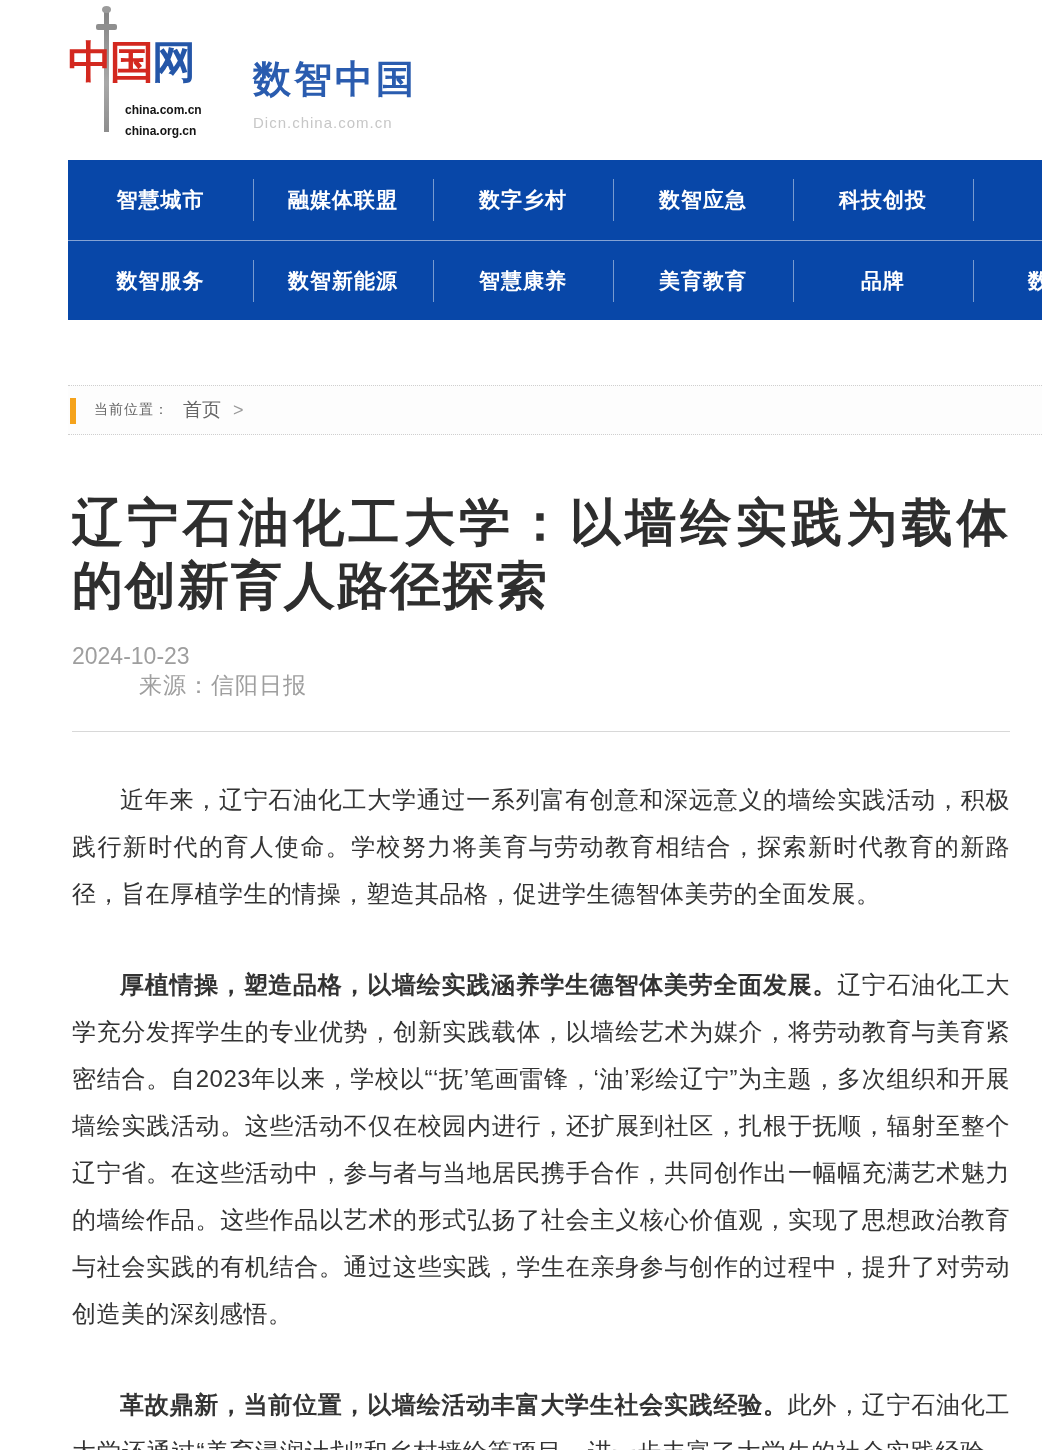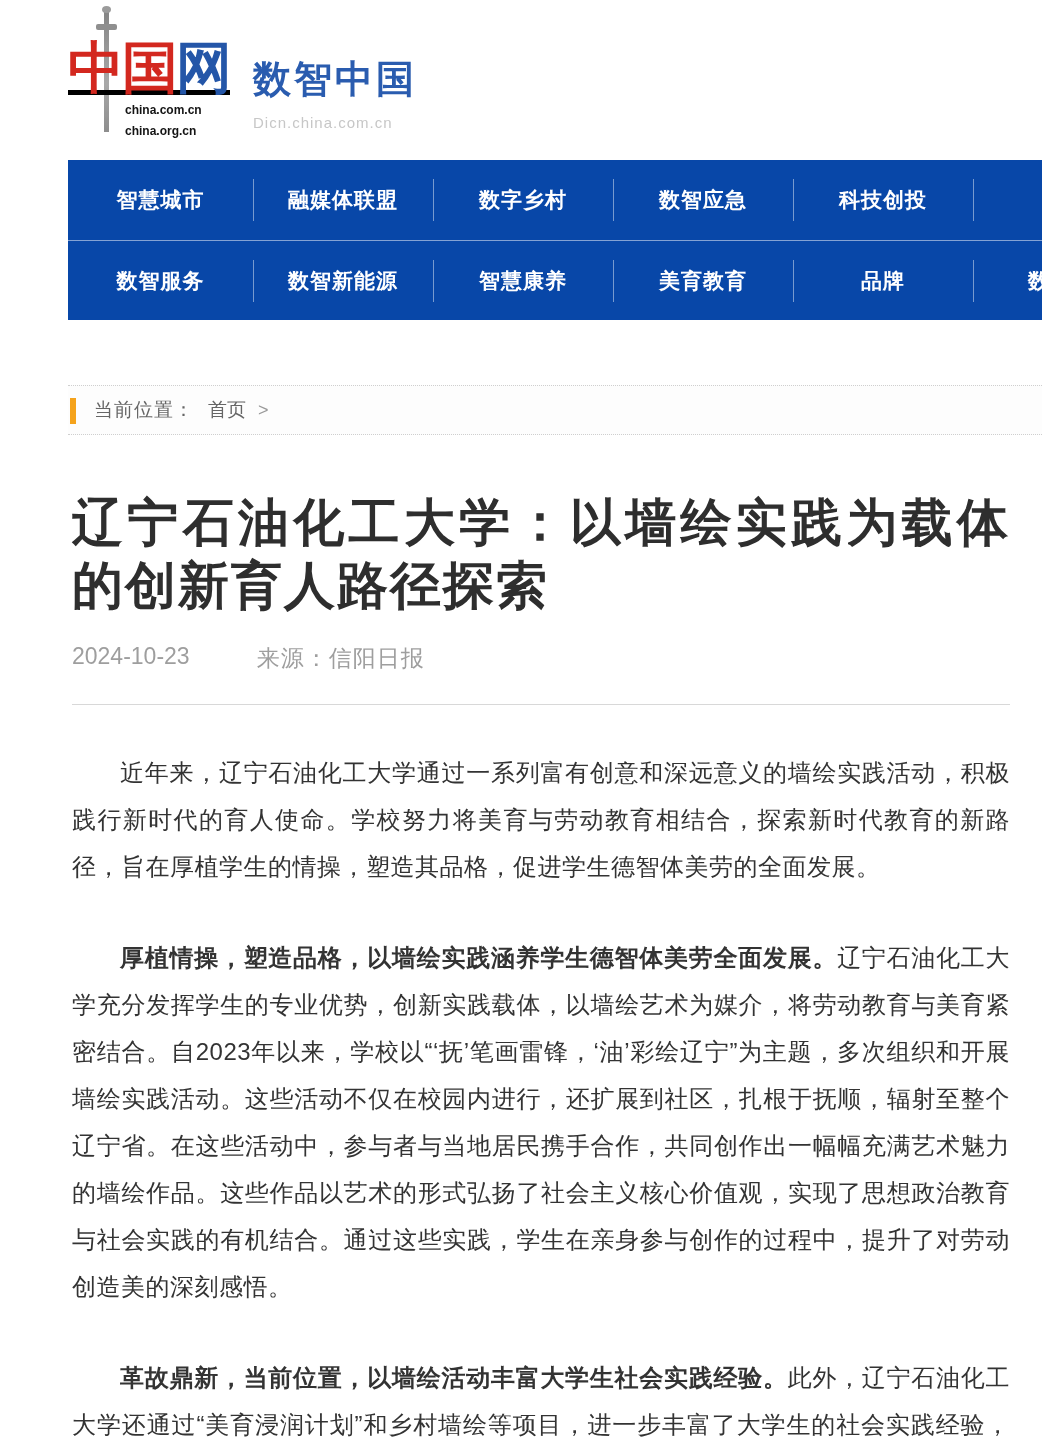--- a/index.html
+++ b/index.html
@@ -12,22 +12,22 @@
 
   
   .header { position:relative; height:160px; background:#fff; }
   .logo { position:absolute; left:0; top:6px; width:230px; height:150px; cursor:pointer; }
   .sword { position:absolute; left:36px; top:4px; width:5px; height:122px;
            background:linear-gradient(#6f6f6f,#9a9a9a 60%,#7a7a7a); opacity:.85; }
   .sword:before { content:""; position:absolute; left:-8px; top:14px; width:21px; height:6px;
                   background:#7c7c7c; border-radius:2px; }
   .sword:after { content:""; position:absolute; left:-2px; top:-4px; width:9px; height:7px;
                  background:#8a8a8a; border-radius:50%; }
-  .logo-cn { position:absolute; left:0; top:34px; font-size:56px; font-weight:bold;
-             line-height:1; letter-spacing:-2px; white-space:nowrap;text-decoration:underline; }
+  .logo-cn { position:absolute; left:0; top:34px; font-size:44px; font-weight:bold;
+             line-height:1; letter-spacing:-2px; white-space:nowrap; }
   .logo-cn .red  { color:#d3281f; }
   .logo-cn .blue { color:#2456a8; }
   .logo-domains { position:absolute; left:57px; top:94px; font-size:12px; font-weight:bold;
                   color:#141414; line-height:21px; letter-spacing:0; }
   .channel { position:absolute; left:185px; top:54px; cursor:pointer; }
   .channel-name { font-size:38px; font-weight:bold; color:#2a5caf; letter-spacing:3px; }
   .channel-sub  { margin-top:9px; font-size:15px; color:#c7c7c7; letter-spacing:1px; }
 
   
   .nav { width:974px; background:#0847a8; }
@@ -40,29 +40,29 @@
   .nav-item.first { flex:0 0 185px; }
   .nav-item + .nav-item:before { content:""; position:absolute; left:0; top:19px;
               width:1px; height:42px; background:rgba(255,255,255,.45); }
   .nav-item.clip-pad { justify-content:flex-start; padding-left:55px; }
 
   
   .crumb-strip { margin-top:65px; width:974px; height:50px; background:#fdfdfd;
                  border-top:1px dotted #cfcfcf; border-bottom:1px dotted #cfcfcf;
                  display:flex; align-items:center; position:relative; }
   .crumb-bar { position:absolute; left:2px; top:12px; width:6px; height:26px; background:#f5a31c; }
-  .crumb-label { margin-left:26px; font-size:19px; color:#666; letter-spacing:1px; }
+  .crumb-label { margin-left:26px; font-size:14px; color:#666; letter-spacing:1px; }
   .crumb-home  { margin-left:14px; font-size:19px; color:#666; cursor:pointer; }
   .crumb-sep   { margin-left:12px; font-size:18px; color:#999; }
 
   
   .article { width:938px; margin-left:4px; }
   .article-title { margin-top:56px; font-size:51px; line-height:63px; font-weight:bold;
                    color:#2e2e2e; letter-spacing:2px; text-align:justify; }
-  .article-meta { margin-top:26px; font-size:23px; color:#9e9e9e; display:flex; }
+  .article-meta { margin-top:26px; font-size:23px; color:#9e9e9e; display:flex;flex-direction:column; }
   .meta-source { margin-left:67px; letter-spacing:1px; }
   .meta-divider { margin-top:30px; border-bottom:1px solid #d8d8d8; }
   .article-body p { margin-top:44px; font-size:24px; line-height:47px; color:#333;
                     text-align:justify; text-indent:2em; letter-spacing:.5px; }
   .article-body p b { color:#333; }
 </style>
 </head>
 <body>
 
 <div class="page">

